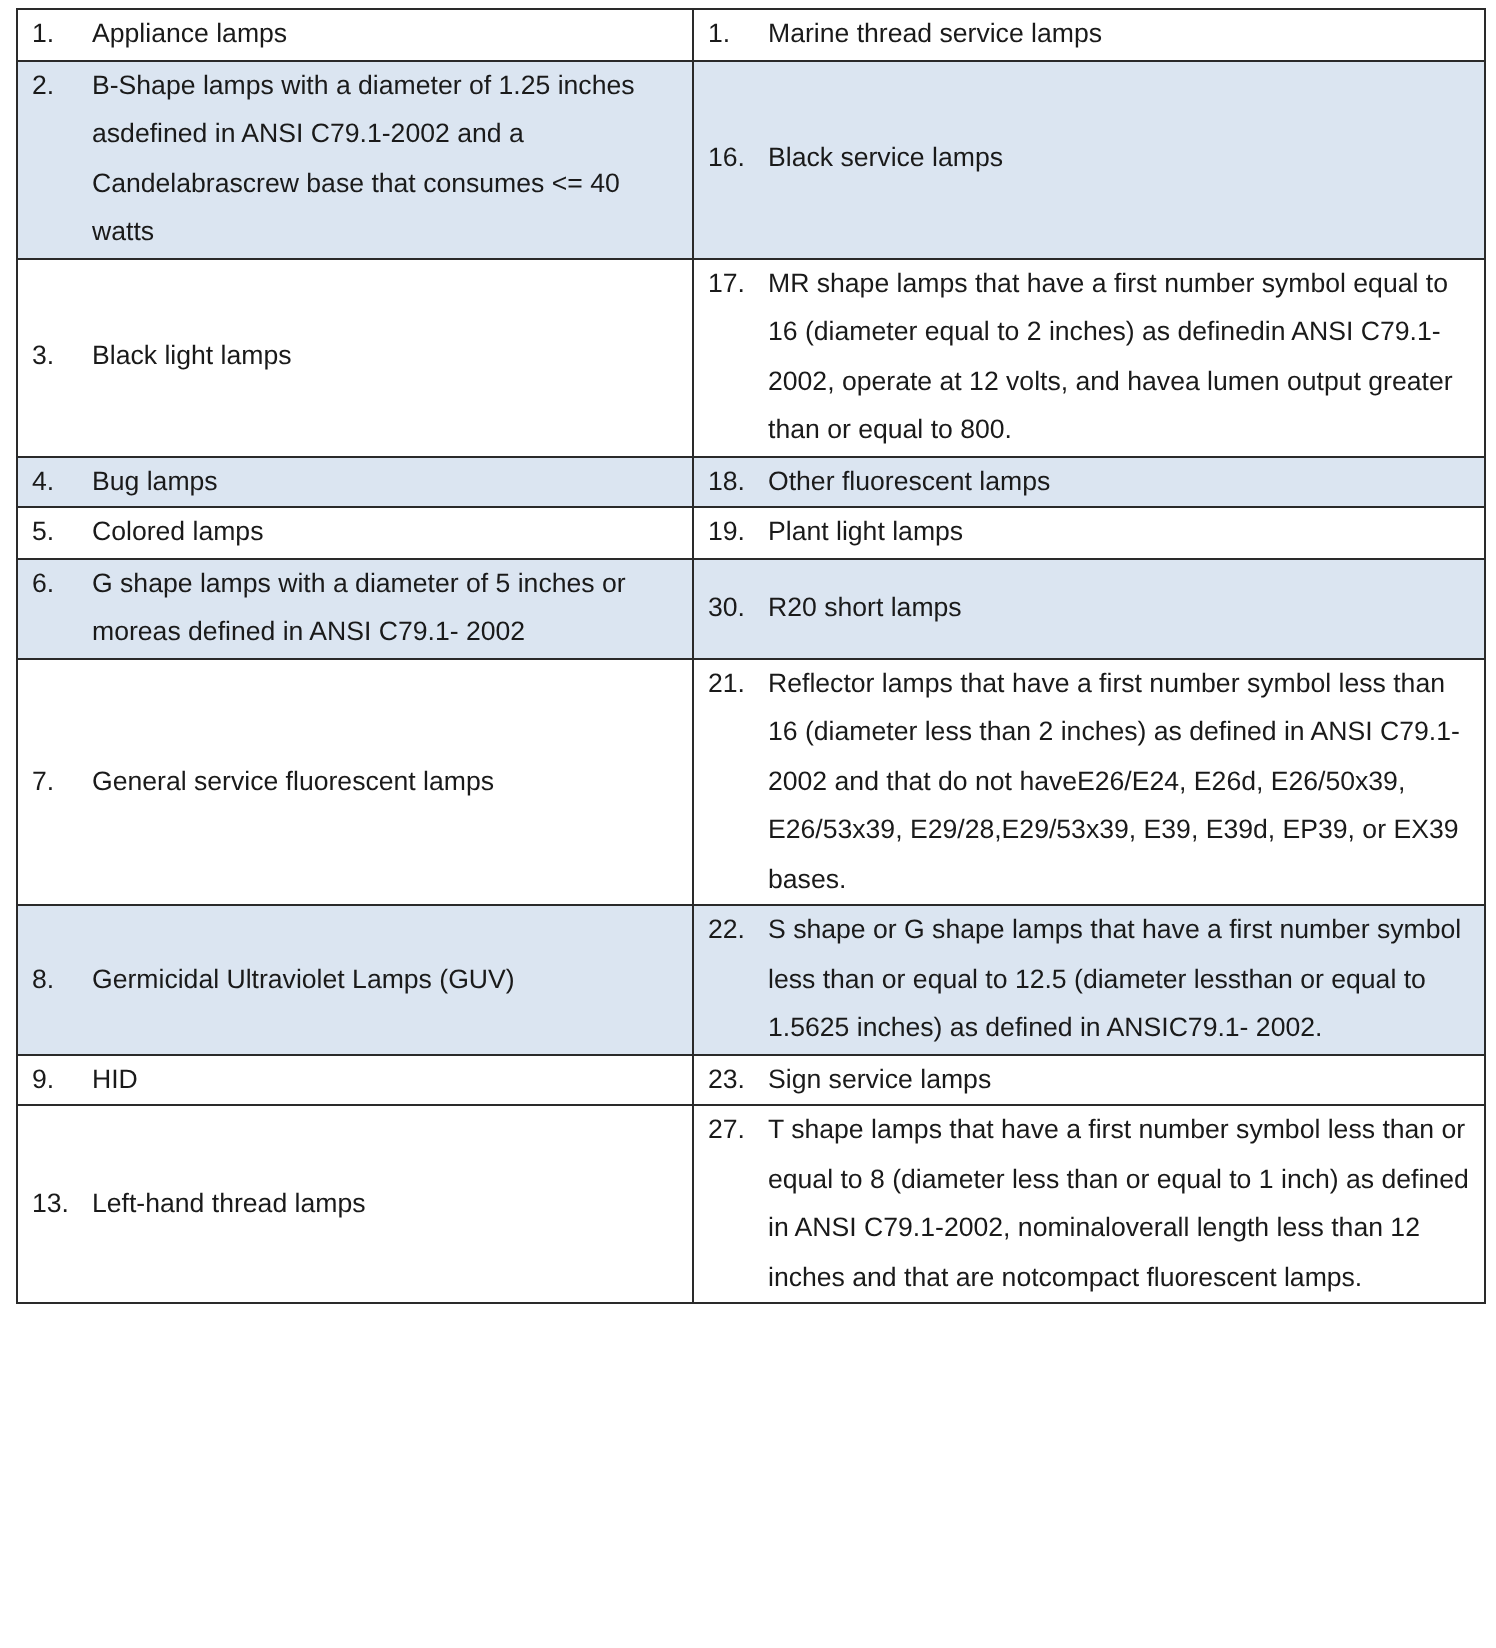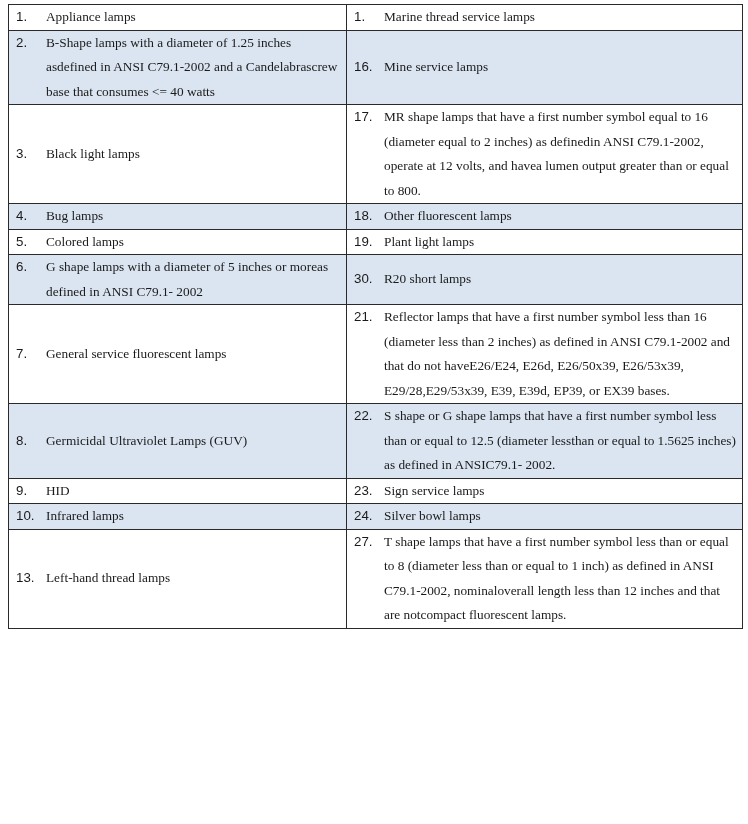--- a/index.html
+++ b/index.html
@@ -17,21 +17,21 @@
     border: 1px solid #2a2a2a;
     padding: 0 4px 0 0;
     vertical-align: middle;
     line-height: 24.5px;
   }
   table.lamps col.c1 { width: 338px; }
   table.lamps col.c2 { width: 396px; }
   tr.shade td { background: #dbe5f1; }
   .item { display: flex; align-items: flex-start; }
   .num { width: 37px; flex: 0 0 37px; padding-left: 7px; box-sizing: border-box; }
-  .txt { flex: 1 1 auto; font-family: Liberation Serif, serif; }
+  .txt { flex: 1 1 auto; }
 </style>
 </head>
 <body>
 
 <table class="lamps">
   <colgroup>
       <col class="c1">
       <col class="c2">
     </colgroup>
   <tbody id="tbody">
@@ -52,21 +52,21 @@
       <tr class="shade">
         <td>
           <div class="item">
             <span class="num">2.</span>
             <span class="txt">B-Shape lamps with a diameter of 1.25 inches asdefined in ANSI C79.1-2002 and a Candelabrascrew base that consumes &lt;= 40 watts</span>
           </div>
         </td>
         <td>
           <div class="item">
             <span class="num">16.</span>
-            <span class="txt">Mine service lamps</span>
+            <span class="txt">Black service lamps</span>
           </div>
         </td>
       </tr>
       <tr>
         <td>
           <div class="item">
             <span class="num">3.</span>
             <span class="txt">Black light lamps</span>
           </div>
         </td>
@@ -154,34 +154,20 @@
             <span class="txt">HID</span>
           </div>
         </td>
         <td>
           <div class="item">
             <span class="num">23.</span>
             <span class="txt">Sign service lamps</span>
           </div>
         </td>
       </tr>
-      <tr class="shade">
-        <td>
-          <div class="item">
-            <span class="num">10.</span>
-            <span class="txt">Infrared lamps</span>
-          </div>
-        </td>
-        <td>
-          <div class="item">
-            <span class="num">24.</span>
-            <span class="txt">Silver bowl lamps</span>
-          </div>
-        </td>
-      </tr>
       <tr>
         <td>
           <div class="item">
             <span class="num">13.</span>
             <span class="txt">Left-hand thread lamps</span>
           </div>
         </td>
         <td>
           <div class="item">
             <span class="num">27.</span>

